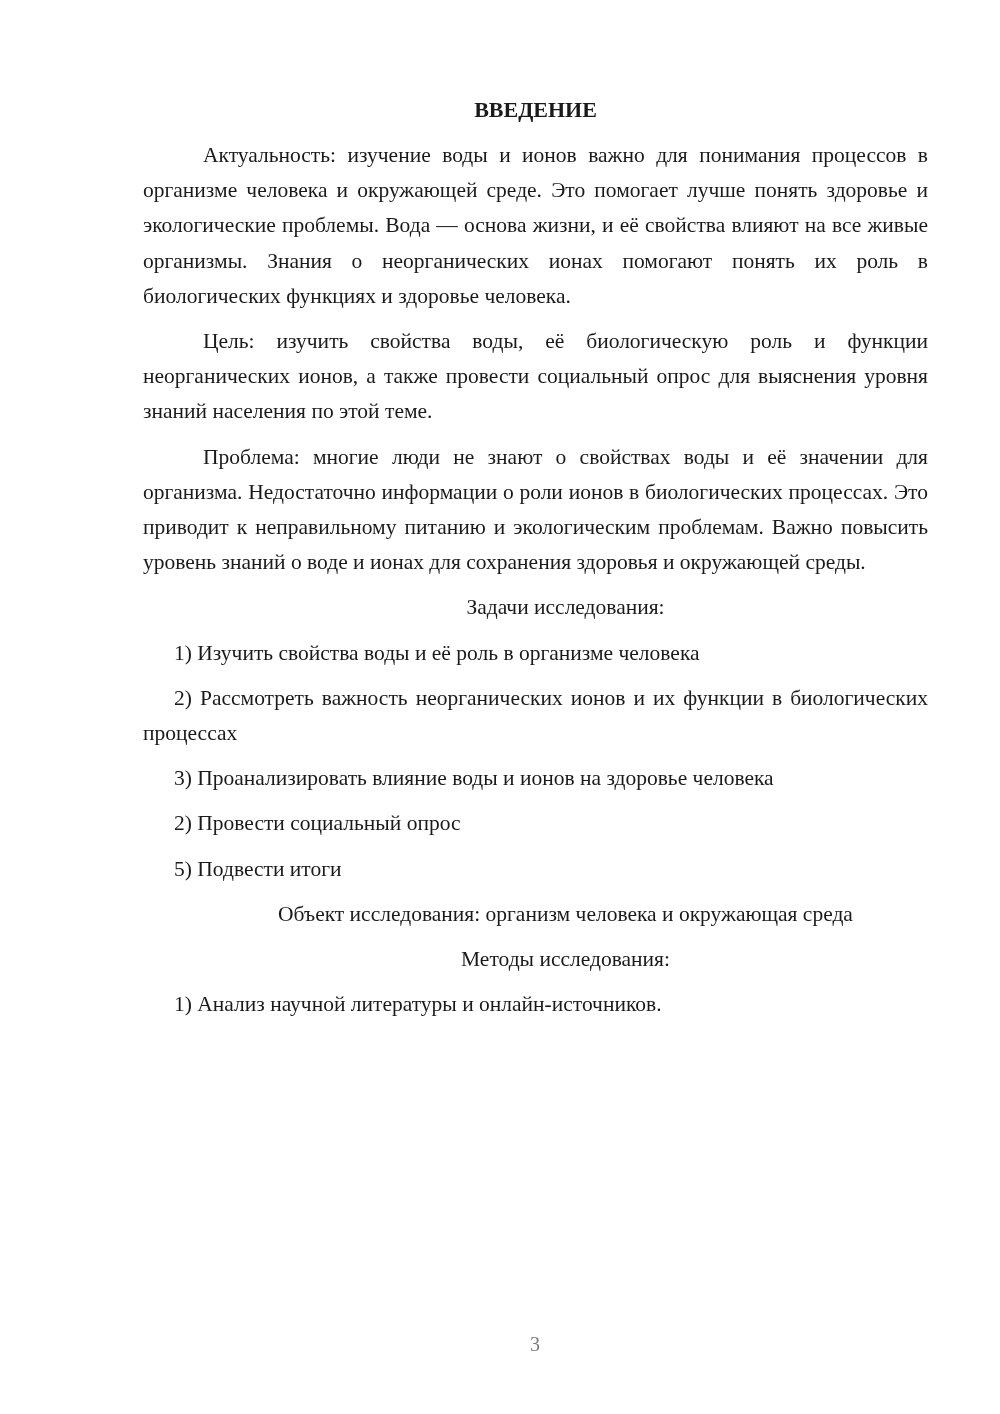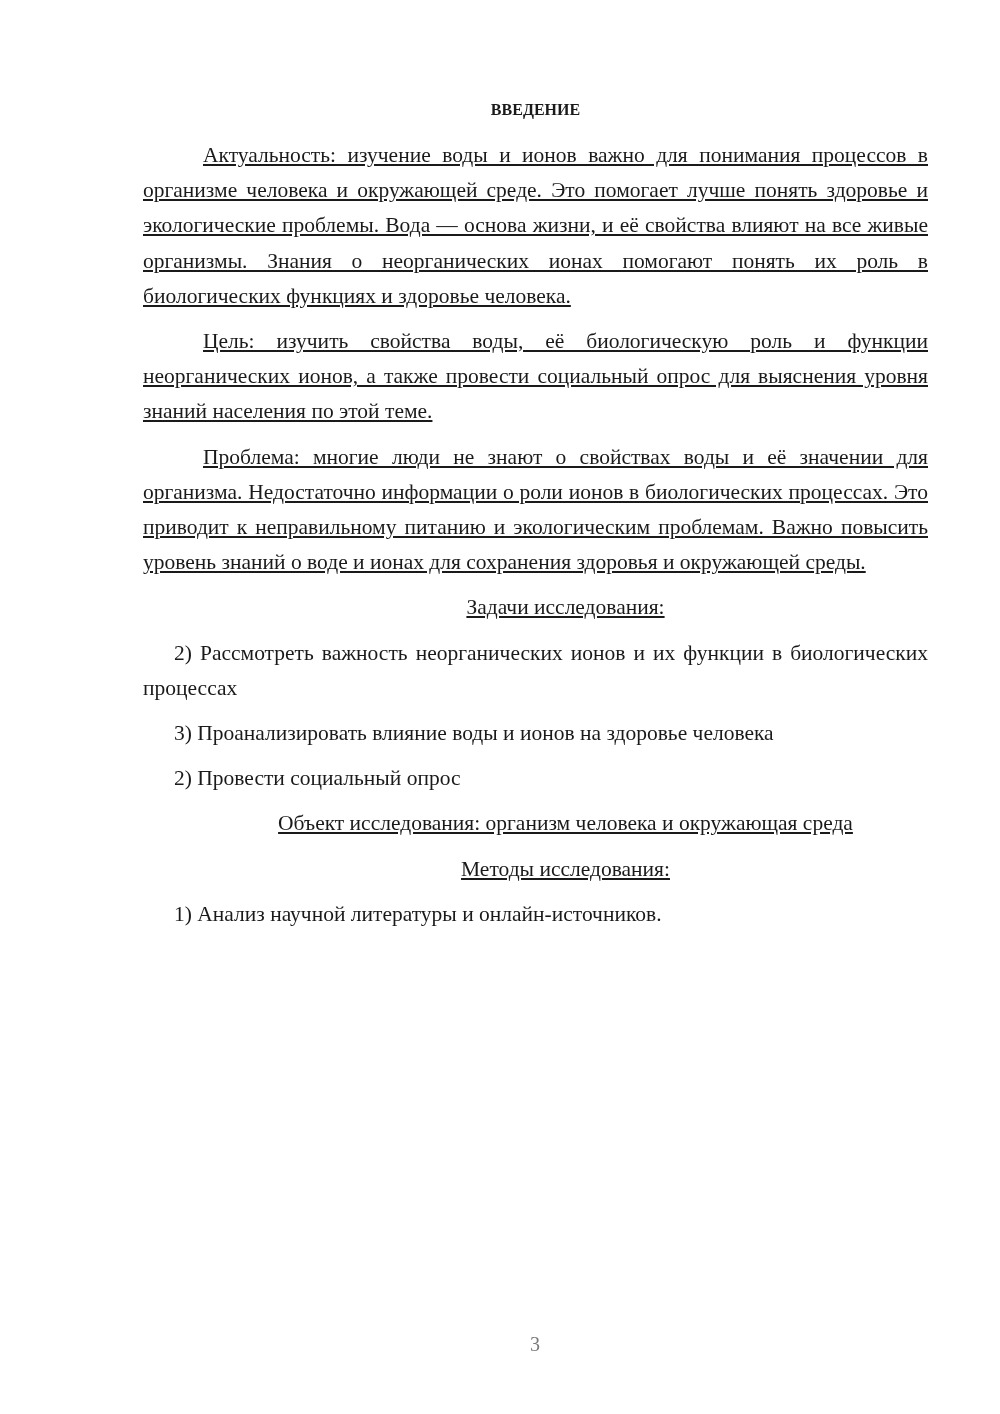--- a/index.html
+++ b/index.html
@@ -19,29 +19,28 @@
       position: absolute;
       left: 143px;
       top: 95px;
       width: 785px;
       font-size: 21.5px;
       line-height: 35.2px;
     }
     .title {
       text-align: center;
       font-weight: bold;
-      font-size: 16px;
+      font-size: 22px;
       line-height: 30px;
       margin: 0 0 13px 0;
     }
     .p {
       margin: 0 0 10px 0;
       text-align: justify;
       text-indent: 60px;
-      text-decoration: underline;
     }
     .p.single { text-align: center; }
     .li {
       margin: 0 0 10px 0;
       text-align: justify;
       text-indent: 31px;
     }
     .li.single { text-align: left; }
     .page-number {
       position: absolute;
@@ -58,23 +57,25 @@
 
 <div class="page">
   <div class="title">ВВЕДЕНИЕ</div>
 
   <div class="p">Актуальность: изучение воды и ионов важно для понимания процессов в организме человека и окружающей среде. Это помогает лучше понять здоровье и экологические проблемы. Вода — основа жизни, и её свойства влияют на все живые организмы. Знания о неорганических ионах помогают понять их роль в биологических функциях и здоровье человека.</div>
   <div class="p">Цель: изучить свойства воды, её биологическую роль и функции неорганических ионов, а также провести социальный опрос для выяснения уровня знаний населения по этой теме.</div>
   <div class="p">Проблема: многие люди не знают о свойствах воды и её значении для организма. Недостаточно информации о роли ионов в биологических процессах. Это приводит к неправильному питанию и экологическим проблемам. Важно повысить уровень знаний о воде и ионах для сохранения здоровья и окружающей среды.</div>
   <div class="p single">Задачи исследования:</div>
 
   <div>
+    <div class="li single">1) Изучить свойства воды и её роль в организме человека</div>
     <div class="li">2) Рассмотреть важность неорганических ионов и их функции в биологических процессах</div>
     <div class="li single">3) Проанализировать влияние воды и ионов на здоровье человека</div>
     <div class="li single">2) Провести социальный опрос</div>
+    <div class="li single">5) Подвести итоги</div>
   </div>
 
   <div class="p single">Объект исследования: организм человека и окружающая среда</div>
   <div class="p single">Методы исследования:</div>
 
   <div>
     <div class="li single">1) Анализ научной литературы и онлайн-источников.</div>
   </div>
 </div>
 

